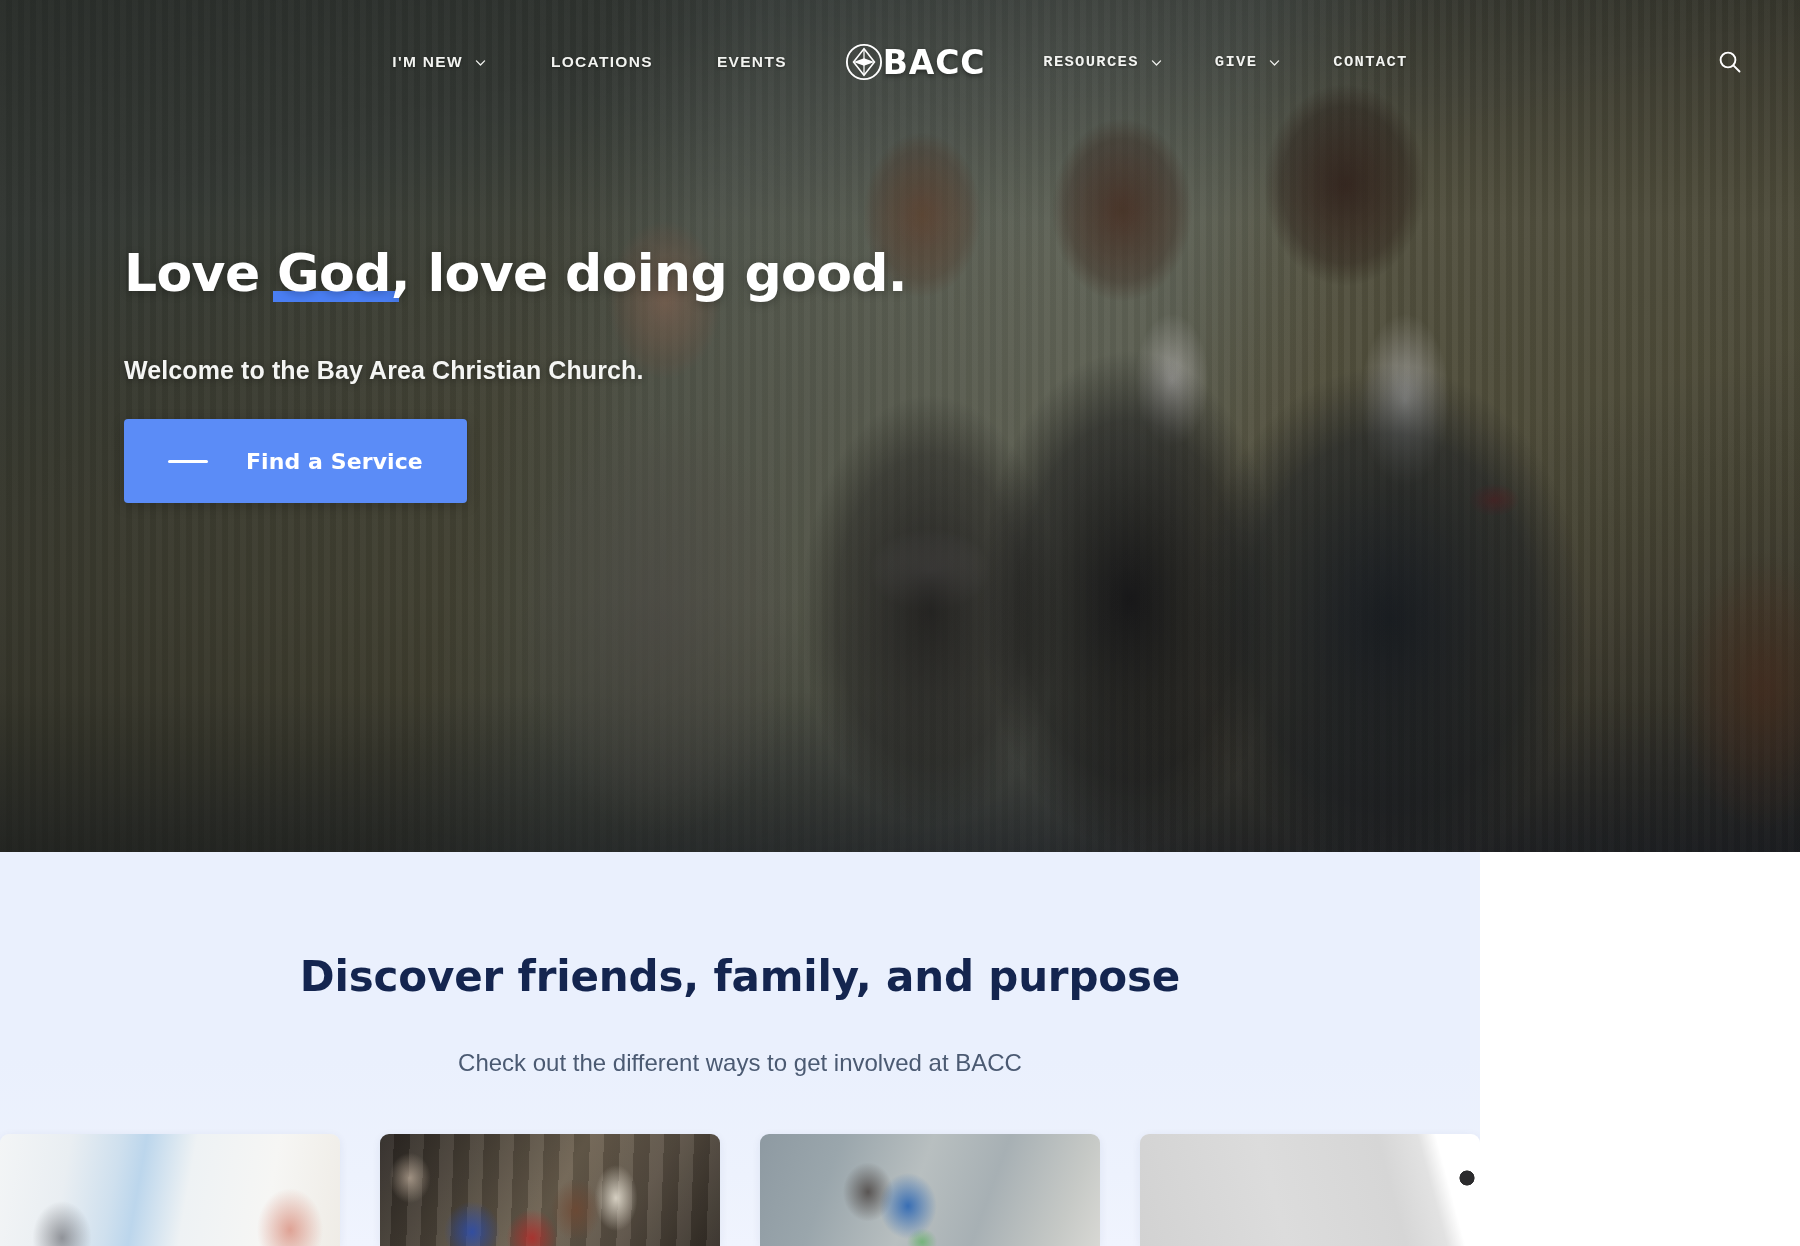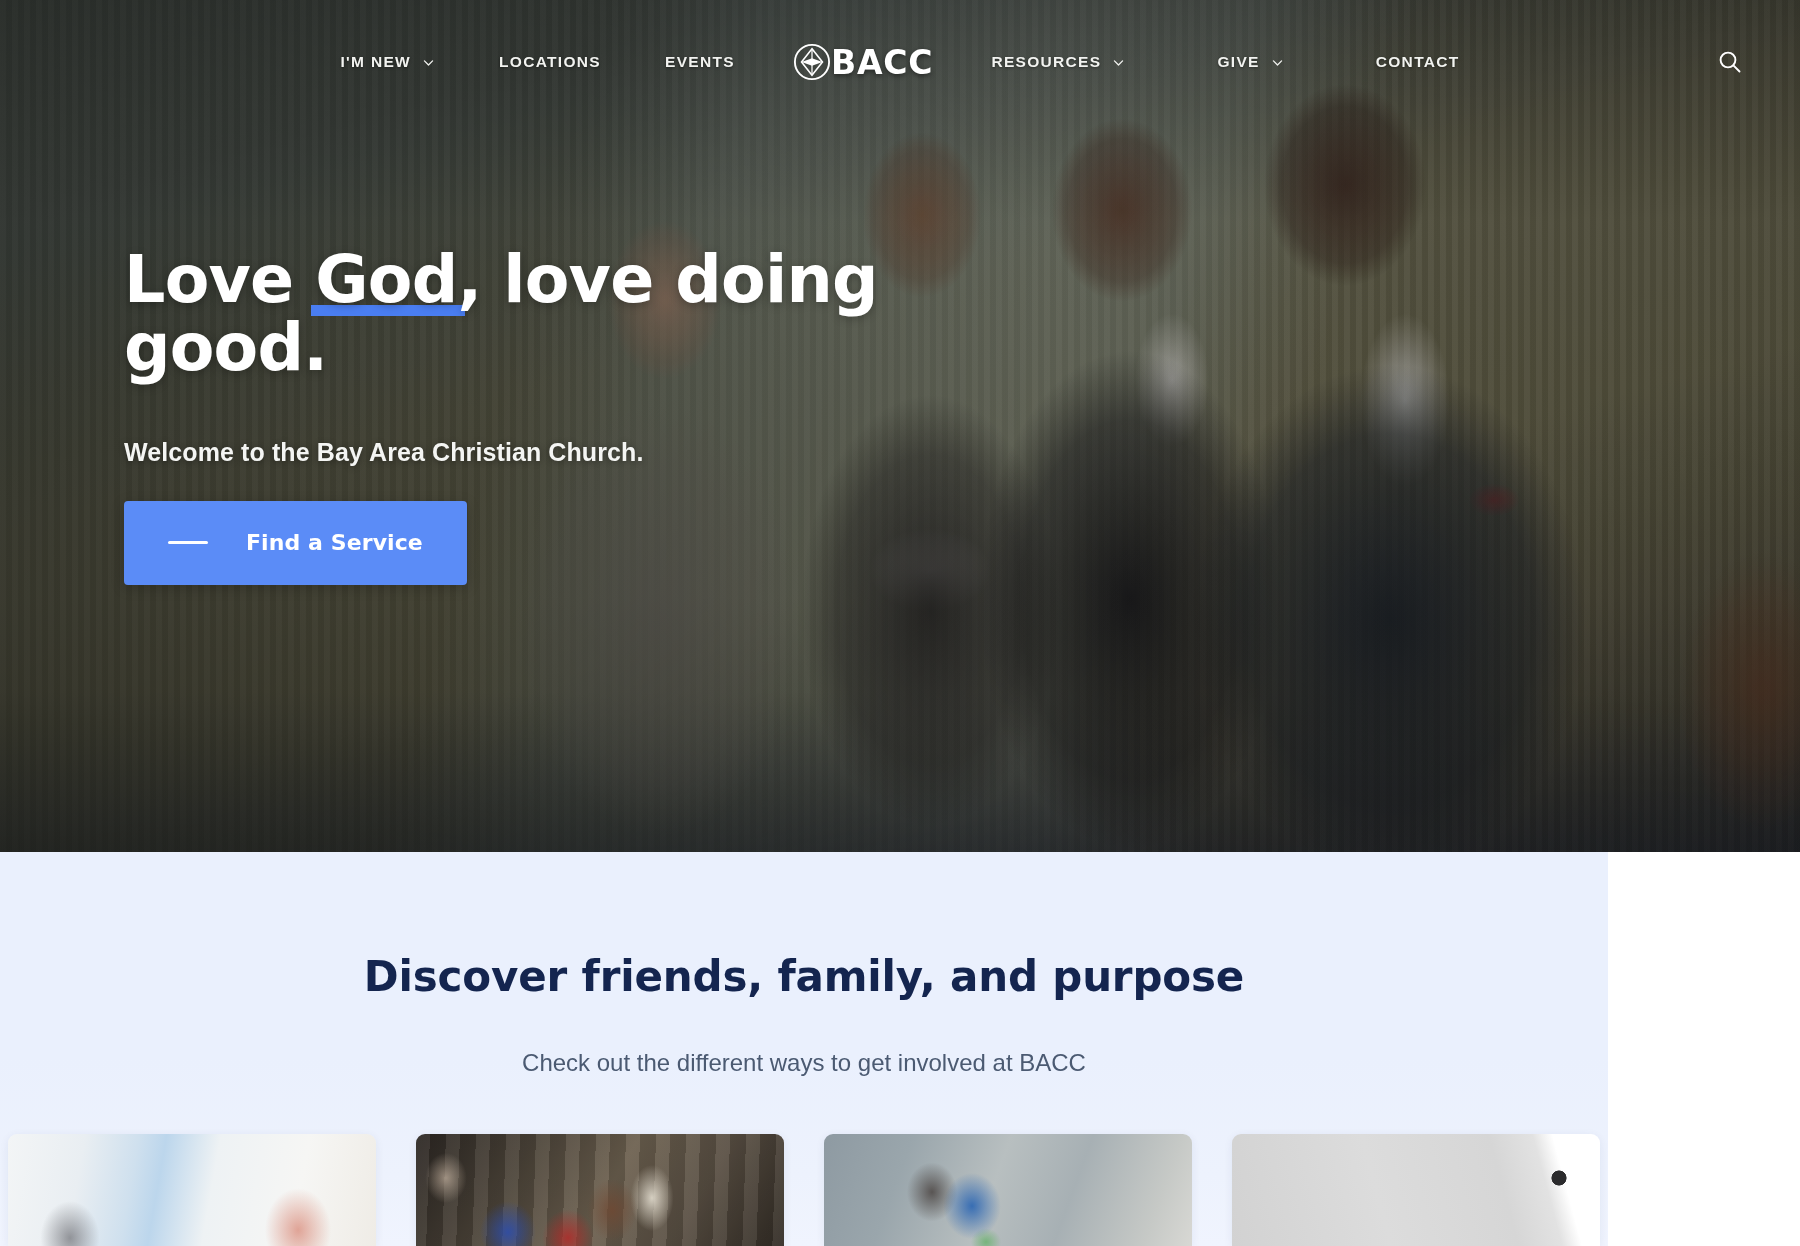--- a/index.html
+++ b/index.html
@@ -68,21 +68,21 @@
     display:flex; align-items:center;
     z-index:20;
   }
   .nav-inner {
     position:relative;
     width:100%; height:100%;
     display:flex; align-items:center; justify-content:center;
   }
   .nav-group { display:flex; align-items:center; }
   .nav-left  { gap:64px; margin-right:58px; }
-  .nav-right { gap:92px; margin-left:58px; }
+  .nav-right { gap:52px; margin-left:58px;font-family:Liberation Mono, monospace; }
   .nav-item {
     display:flex; align-items:center; gap:11px;
     color:#f2f3f0;
     font-size:15.5px;
     font-weight:700;
     letter-spacing:.085em;
     text-transform:uppercase;
     white-space:nowrap;
     cursor:pointer;
     text-shadow:0 1px 3px rgba(0,0,0,.45);
@@ -114,21 +114,21 @@
   
   .hero-content {
     position:absolute;
     left:124px; top:246px;
     z-index:10;
     width:860px;
   }
   .hero-title {
     color:#ffffff;
     font-family:"DejaVu Sans", sans-serif;
-    font-size:65px;
+    font-size:52px;
     font-weight:900;
     line-height:1.045;
     letter-spacing:-.012em;
     text-shadow:0 2px 10px rgba(0,0,0,.28);
   }
   .hl-underline {
     position:relative;
     display:inline-block;
   }
   .hl-underline::after {
@@ -164,21 +164,21 @@
     color:#ffffff;
     font-family:"DejaVu Sans", sans-serif;
     font-size:22px;
     font-weight:900;
     letter-spacing:.004em;
   }
 
   
   .involved {
     position:relative;
-    width:1608px; height:394px;
+    width:1480px; height:394px;
     background:linear-gradient(to bottom, #eaf0fd 0%, #eaf0fd 52%, #edf2fd 82%, #f0f4fe 100%);
     overflow:hidden;
   }
   .involved-head {
     text-align:center;
     padding-top:100px;
   }
   .involved-title {
     display:inline-block;
     color:#14254f;

